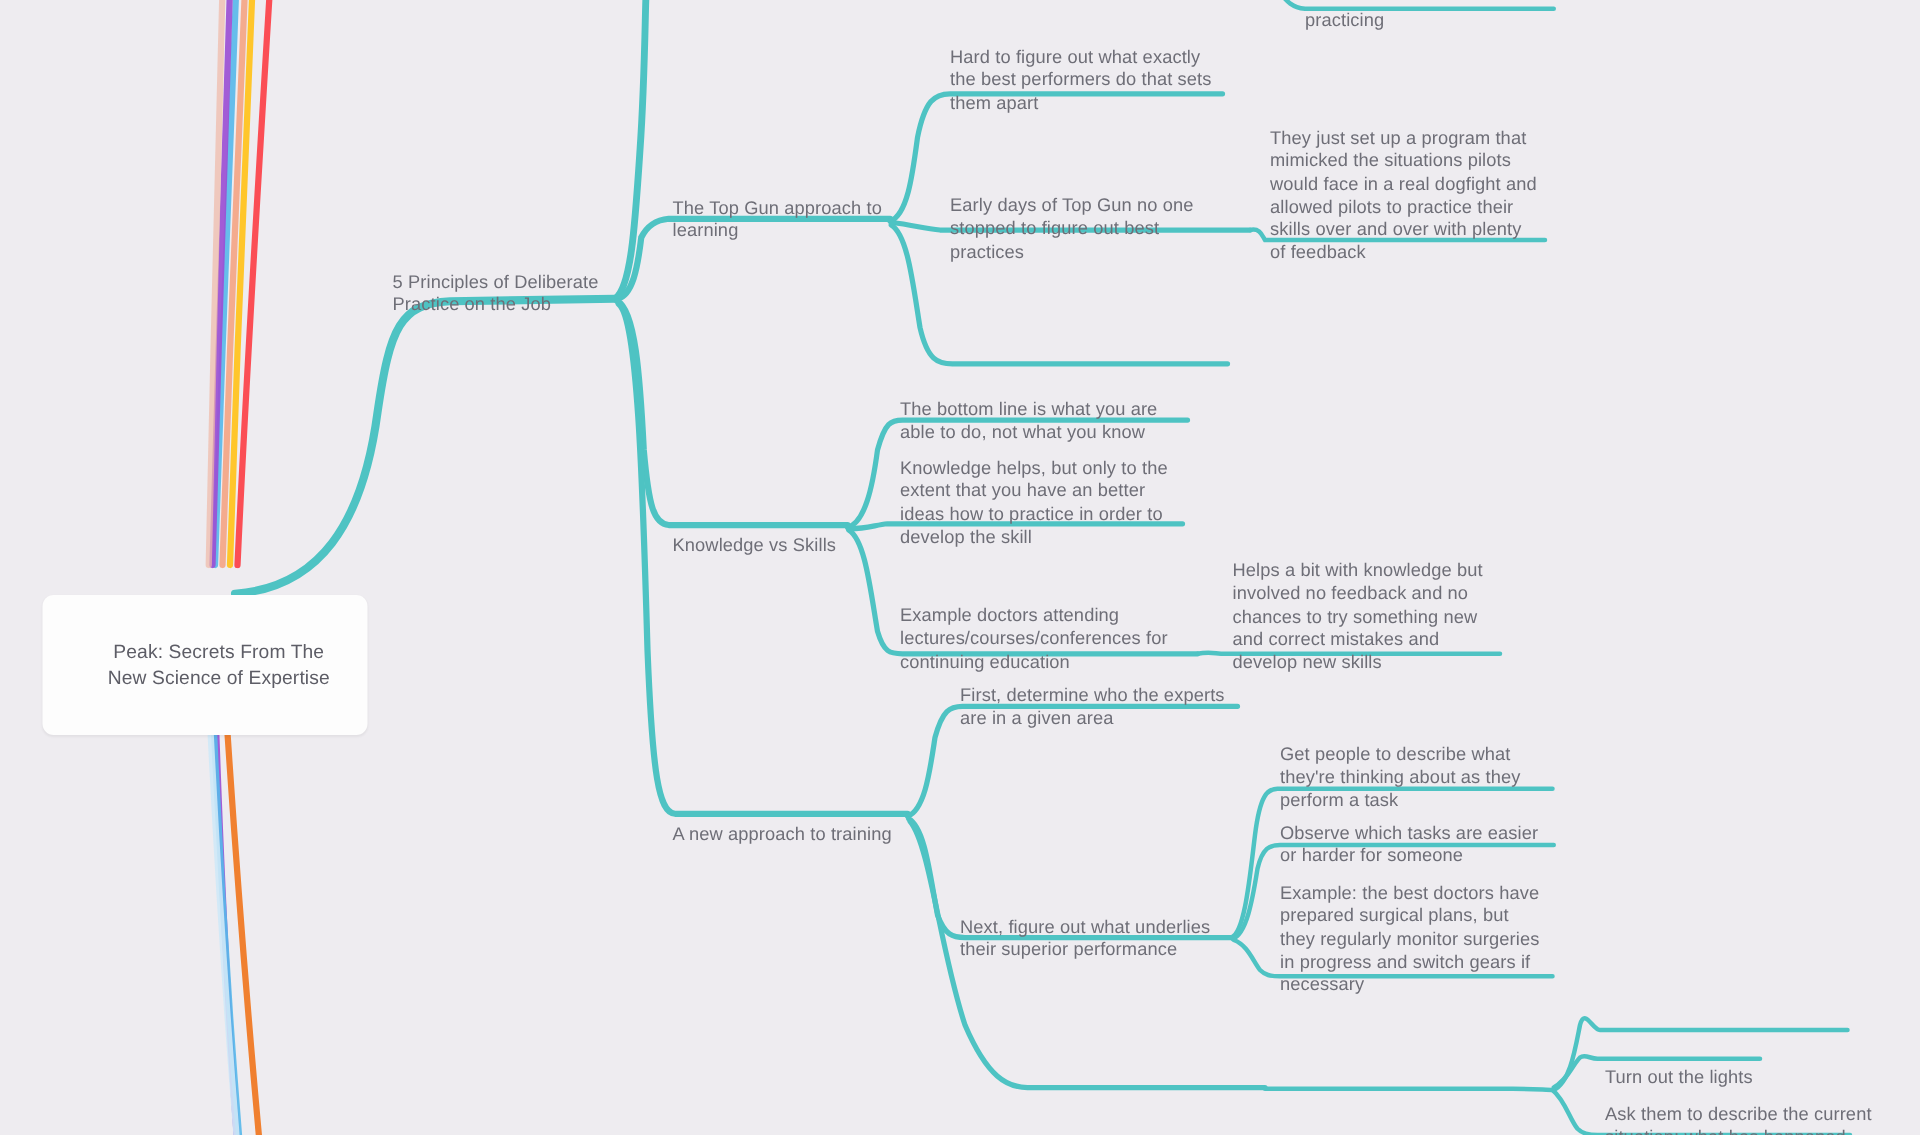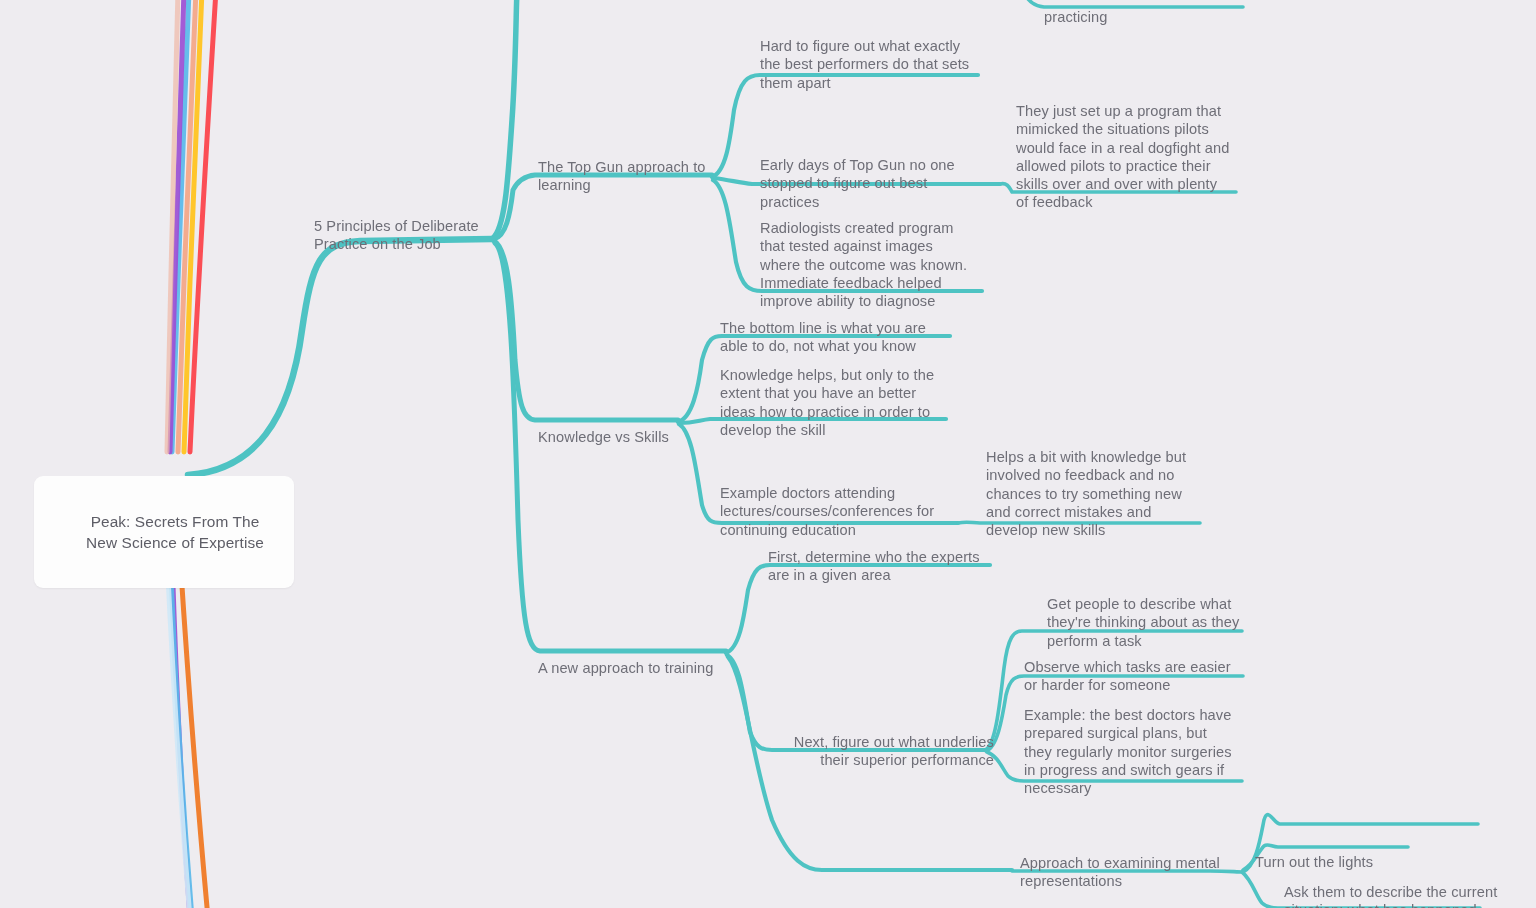--- a/index.html
+++ b/index.html
@@ -125,27 +125,20 @@
 
   <div class="node" style="left:1016px;top:84px;width:222px;">
     <span class="txt">They just set up a program that
 mimicked the situations pilots
 would face in a real dogfight and
 allowed pilots to practice their
 skills over and over with plenty
 of feedback</span>
   </div>
 
-  <div class="node" style="left:760px;top:201px;width:225px;">
-    <span class="txt">Radiologists created program
-that tested against images
-where the outcome was known.
-Immediate feedback helped
-improve ability to diagnose</span>
-  </div>
 
   <div class="node" style="left:1044px;top:-10px;width:200px;">
     <span class="txt">practicing</span>
   </div>
 
   <div class="node" style="left:538px;top:410px;width:200px;">
     <span class="txt">Knowledge vs Skills</span>
   </div>
 
   <div class="node" style="left:720px;top:301px;width:230px;">
@@ -176,51 +169,47 @@
 
   <div class="node" style="left:538px;top:641px;width:210px;">
     <span class="txt">A new approach to training</span>
   </div>
 
   <div class="node" style="left:768px;top:530px;width:232px;">
     <span class="txt">First, determine who the experts
 are in a given area</span>
   </div>
 
-  <div class="node" style="left:768px;top:715px;width:226px;text-align:right;">
+  <div class="node" style="left:768px;top:715px;width:226px;">
     <span class="txt">Next, figure out what underlies
 their superior performance</span>
   </div>
 
-  <div class="node" style="left:1024px;top:577px;width:222px;margin-left:23px;">
+  <div class="node" style="left:1024px;top:577px;width:222px;">
     <span class="txt">Get people to describe what
 they're thinking about as they
 perform a task</span>
   </div>
 
   <div class="node" style="left:1024px;top:688px;width:222px;">
     <span class="txt">Example: the best doctors have
 prepared surgical plans, but
 they regularly monitor surgeries
 in progress and switch gears if
 necessary</span>
   </div>
 
   <div class="node" style="left:1024px;top:640px;width:226px;">
     <span class="txt">Observe which tasks are easier
 or harder for someone</span>
   </div>
 
-  <div class="node" style="left:1020px;top:836px;width:222px;">
-    <span class="txt">Approach to examining mental
-representations</span>
-  </div>
-
-
-  <div class="node" style="left:1255px;top:835px;width:226px;">
+
+
+  <div class="node" style="left:1284px;top:835px;width:226px;">
     <span class="txt">Turn out the lights</span>
   </div>
 
   <div class="node" style="left:1284px;top:865px;width:230px;">
     <span class="txt">Ask them to describe the current
 situation: what has happened,
 and what is about to happen</span>
   </div>
 
 </div>

